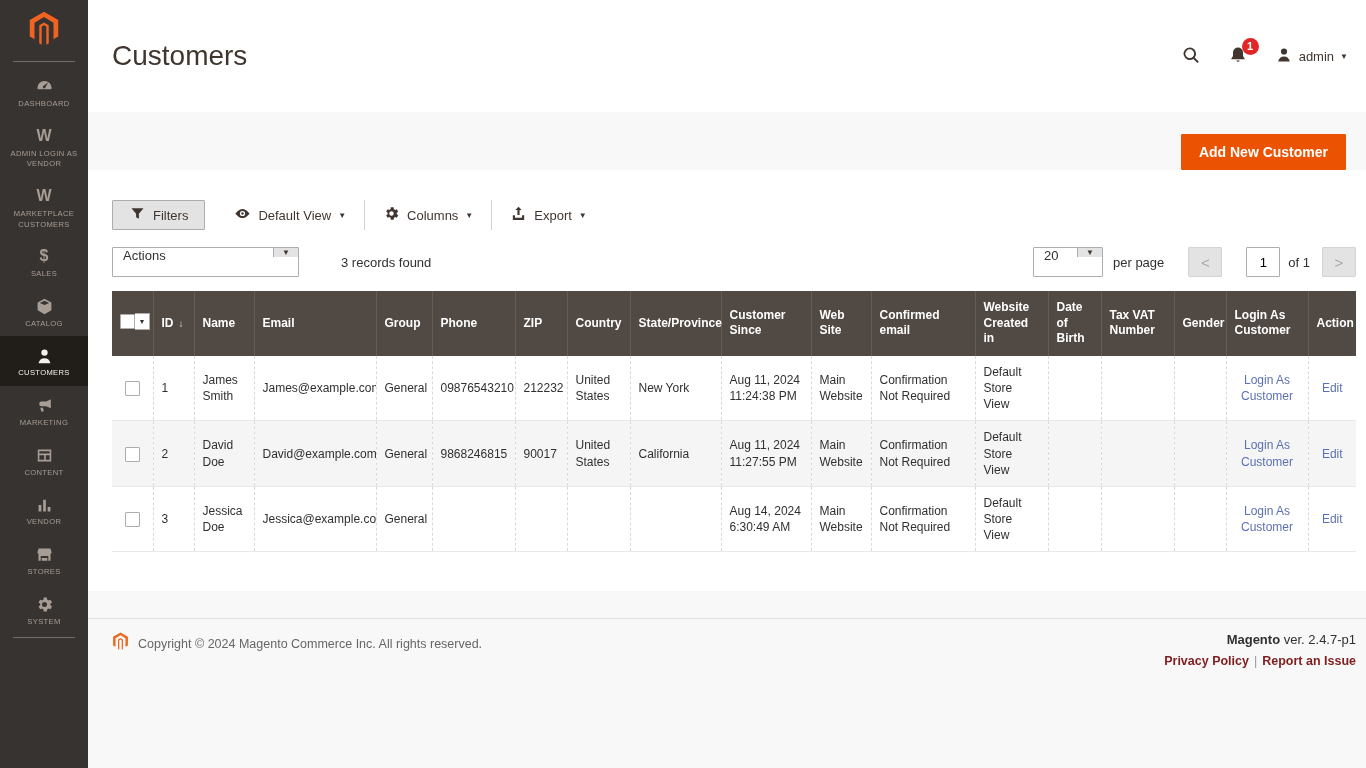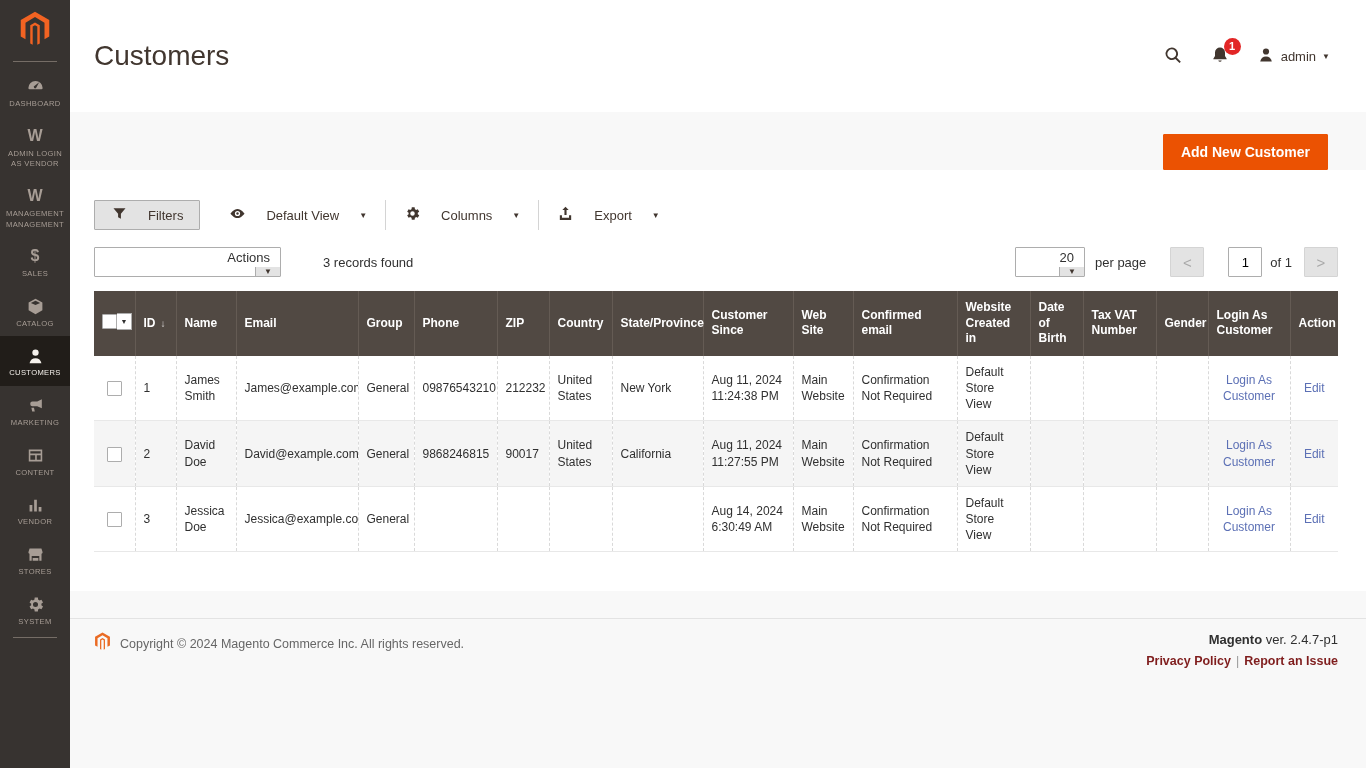--- a/index.html
+++ b/index.html
@@ -1,21 +1,21 @@
 <!DOCTYPE html>
 <html><head>
 <meta charset="utf-8">
 <style>
   * { box-sizing: border-box; margin: 0; padding: 0; }
   html, body { width: 1366px; height: 768px; }
   body { font-family: "Liberation Sans", "DejaVu Sans", sans-serif; background: #f8f8f8; color: #303030; overflow: hidden; }
   .app { display: flex; width: 1366px; height: 768px; }
 
   
-  .sidebar { width: 70px; background: #373330; flex-shrink: 0; display: flex; flex-direction: column; }
+  .sidebar { width: 88px; background: #373330; flex-shrink: 0; display: flex; flex-direction: column; }
   .logo { display: flex; justify-content: center; padding: 11px 0 9px; cursor: pointer; }
   .sb-divider { height: 1px; background: #756d66; margin: 3px 13px 5px; }
   .menu { display: flex; flex-direction: column; }
   .nav-item { display: block; text-align: center; padding: 8px 2px 7px; color: #a79d95; text-decoration: none; cursor: pointer; }
   .nav-item.active { background: #211d19; color: #f5f1ec; }
   .nav-icon { display: block; height: 21px; line-height: 21px; }
   .nav-icon svg { width: 19px; height: 19px; vertical-align: middle; fill: currentColor; }
   .txt-ic { font-weight: 700; font-size: 16px; }
   .nav-label { display: block; font-size: 7.6px; letter-spacing: .35px; margin-top: 3px; line-height: 1.4; }
 
@@ -36,28 +36,28 @@
 
   .content { background: #fff; padding: 30px 28px 39px 24px; flex-shrink: 0; }
   .search-row { display: flex; justify-content: space-between; align-items: center; }
   .search-box { position: relative; width: 363px; }
   .search-input { width: 100%; height: 30px; border: 1px solid #adadad; padding: 0 36px 0 10px; font-size: 13px; color: #303030; font-family: inherit; border-radius: 1px; }
   .search-input::placeholder { color: #7d7d7d; font-style: italic; }
   .search-btn { position: absolute; right: 5px; top: 4px; background: none; border: none; cursor: pointer; color: #41362f; }
   .search-btn svg { width: 20px; height: 20px; fill: currentColor; }
 
   .toolbar { display: flex; align-items: center; }
-  .tb-btn { display: inline-flex; align-items: center; gap: 20px; background: none; border: none; font-size: 13px; color: #41362f; cursor: pointer; padding: 0 13px; height: 30px; font-family: inherit; }
+  .tb-btn { display: inline-flex; align-items: center; gap: 7px; background: none; border: none; font-size: 13px; color: #41362f; cursor: pointer; padding: 0 13px; height: 30px; font-family: inherit; }
   .tb-btn svg { width: 17px; height: 17px; fill: currentColor; }
   .filters-btn { background: #e3e3e3; border: 1px solid #adadad; padding: 0 16px; margin-right: 16px; border-radius: 1px; }
   .tb-sep { width: 1px; height: 30px; background: #d4d4d4; margin: 0 5px; }
 
   .controls-row { display: flex; justify-content: space-between; align-items: center; margin-top: 17px; }
   .left-controls, .right-controls { display: flex; align-items: center; font-size: 13px; }
-  .select { display: inline-flex; align-items: flex-end; border: 1px solid #adadad; height: 30px; background: #fff; cursor: pointer; border-radius: 1px; flex-direction: column; }
+  .select { display: inline-flex; align-items: flex-start; border: 1px solid #adadad; height: 30px; background: #fff; cursor: pointer; border-radius: 1px; }
   .sel-label { display: flex; align-items: center; padding: 0 10px; font-size: 13px; flex: 1; }
   .sel-caret { display: flex; align-items: center; justify-content: center; width: 25px; background: #e3e3e3; border-left: 1px solid #adadad; font-size: 8px; color: #41362f; }
   .actions-select { width: 187px; }
   .records { margin-left: 42px; }
   .pp-select { width: 70px; }
   .pp-label { margin-left: 10px; }
   .page-btn { width: 34px; height: 30px; background: #e3e3e3; border: 1px solid #d4d4d4; color: #a8a8a8; font-size: 15px; border-radius: 1px; font-family: inherit; }
   .prev-btn { margin-left: 24px; }
   .page-input { width: 34px; height: 30px; border: 1px solid #adadad; text-align: center; font-size: 13px; margin-left: 24px; font-family: inherit; border-radius: 1px; }
   .of-label { margin: 0 12px 0 8px; }
@@ -108,21 +108,21 @@
               <path d="M12 5a9 9 0 0 0-9 9 1.5 1.5 0 0 0 1.5 1.5h15A1.5 1.5 0 0 0 21 14a9 9 0 0 0-9-9zm.9 8.6a1.7 1.7 0 1 1-1.9-2.7L16.6 6.7l-3.7 6.9z"></path>
             </svg></span>
           <span class="nav-label">DASHBOARD</span>
         </a>
         <a class="nav-item">
           <span class="nav-icon"><span class="txt-ic">W</span></span>
           <span class="nav-label">ADMIN LOGIN AS VENDOR</span>
         </a>
         <a class="nav-item">
           <span class="nav-icon"><span class="txt-ic">W</span></span>
-          <span class="nav-label">MANAGEMENT MANAGEMENT</span>
+          <span class="nav-label">MARKETPLACE CUSTOMERS</span>
         </a>
         <a class="nav-item">
           <span class="nav-icon"><span class="txt-ic">$</span></span>
           <span class="nav-label">SALES</span>
         </a>
         <a class="nav-item">
           <span class="nav-icon"><svg viewBox="0 0 24 24">
               <path d="M12 2.3 20.7 7v9.6L12 21.7l-8.7-5V7L12 2.3zm0 2.3L6.1 7.5 12 10.2l5.9-2.7L12 4.6zM5.3 9.2l5.7 2.6v7.3l-5.7-3.3V9.2zm13.4 0v6.6l-5.7 3.3v-7.3l5.7-2.6z"></path>
             </svg></span>
           <span class="nav-label">CATALOG</span>

